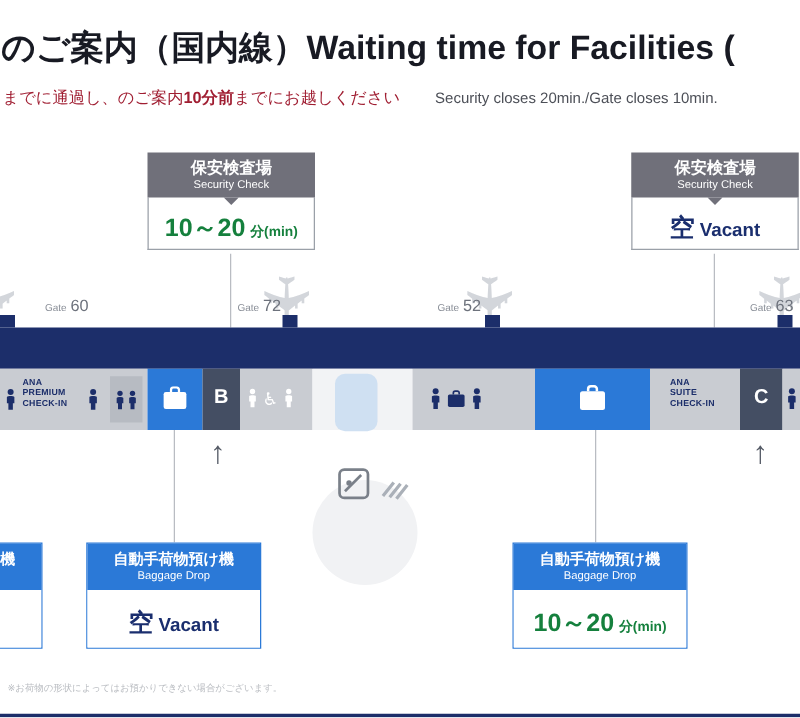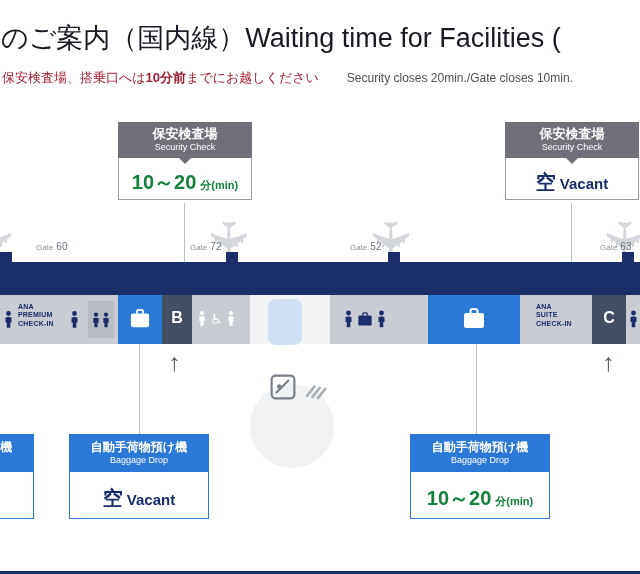--- a/index.html
+++ b/index.html
@@ -1,21 +1,21 @@
 <!DOCTYPE html>
 <html><head>
 <meta charset="utf-8">
 <style>
   *{margin:0;padding:0;box-sizing:border-box}
   html,body{background:#fff}
   .stage{position:relative;width:640px;height:574px;background:#fff;overflow:hidden;
          font-family:"Liberation Sans","DejaVu Sans",sans-serif;color:#14161f}
 
   
-  .title{position:absolute;left:1px;top:20px;font-size:27px;font-weight:normal;white-space:nowrap;color:#181a23}
+  .title{position:absolute;left:1px;top:20px;font-size:27px;font-weight:bold;white-space:nowrap;color:#181a23}
   .subtitle{position:absolute;left:2px;top:69px;white-space:nowrap;font-size:13px;color:#a01e32}
   .subtitle .b{font-weight:bold}
   .subtitle .en{font-size:12px;color:#4c4f57;margin-left:28px}
 
   
   .tip{position:absolute;top:122px;width:134px;text-align:center}
   .tip-h{position:relative;background:#70707a;color:#fff;padding:4px 2px 5px}
   .tip-h .jp{display:block;font-size:13px;font-weight:bold;line-height:1.2}
   .tip-h .en{display:block;font-size:9px;line-height:1.25}
   .tip-h:after{content:"";position:absolute;left:50%;bottom:-6px;margin-left:-6px;
@@ -25,21 +25,21 @@
   .val{font-size:20px;font-weight:bold}
   .unit{font-size:11px;font-weight:bold}
   .unit.big{font-size:15px}
   .red{color:#15803d}
   .navy{color:#1a2e6e}
 
   
   .plane{position:absolute;font-size:52px;color:#d3d6db;transform:rotate(90deg);line-height:1}
   .gate{position:absolute;top:236px;white-space:nowrap;color:#6d727c}
   .gate .gw{font-size:8px;color:#8a8f98;margin-right:3px}
-  .gate .gn{font-size:10px}
+  .gate .gn{font-size:13px}
   .band{position:absolute;left:0;top:262px;width:640px;height:33px;background:#1c2e6a}
   .stub{position:absolute;top:252px;width:12px;height:10px;background:#1c2e6a}
 
   .blk{position:absolute;top:295px;height:49px;background:#c9ccd2}
   .blk.blue{background:#2b79d7}
   .blk.dark{background:#444e63}
   .blk.lite{background:#f2f3f5}
   .blk>*{position:absolute}
   .zone-letter{width:100%;text-align:center;top:14px;color:#fff;font-size:16px;font-weight:bold}
   .ck-label{font-size:7px;line-height:1.2;font-weight:bold;color:#1c2e6a;letter-spacing:.2px}
@@ -69,21 +69,21 @@
   .footnote{position:absolute;left:6px;top:546px;font-size:7.5px;color:#b9bcc1}
   .bottombar{position:absolute;left:0;top:571px;width:640px;height:3px;background:#1c2e6a}
 </style>
 </head>
 <body>
 
 <div class="stage">
 
   <div class="title">のご案内（国内線）Waiting time for Facilities (</div>
   <div class="subtitle">
-    <span>保安検査場、搭乗口へは</span><span class="b">10分前</span><span>までにお越しください</span><span class="en">Security closes 20min./Gate closes 10min.</span>
+    <span>までに通過し、のご案内</span><span class="b">10分前</span><span>までにお越しください</span><span class="en">Security closes 20min./Gate closes 10min.</span>
   </div>
 
   <div class="tip" style="left:118px">
     <div class="tip-h">
       <span class="jp">保安検査場</span>
       <span class="en">Security Check</span>
     </div>
     <div class="tip-b">
       <span class="val red">10～20</span>
       <span class="unit red">分(min)</span>
@@ -282,15 +282,16 @@
     <div class="bbox-h">
       <span class="jp">自動手荷物預け機</span>
       <span class="en">Baggage Drop</span>
     </div>
     <div class="bbox-b">
       <span class="val red">10～20</span>
       <span class="unit red">分(min)</span>
     </div>
   </div>
 
+  <div class="footnote">※お荷物の形状によってはお預かりできない場合がございます。</div>
   <div class="bottombar"></div>
 
 </div>
 
 </body></html>

